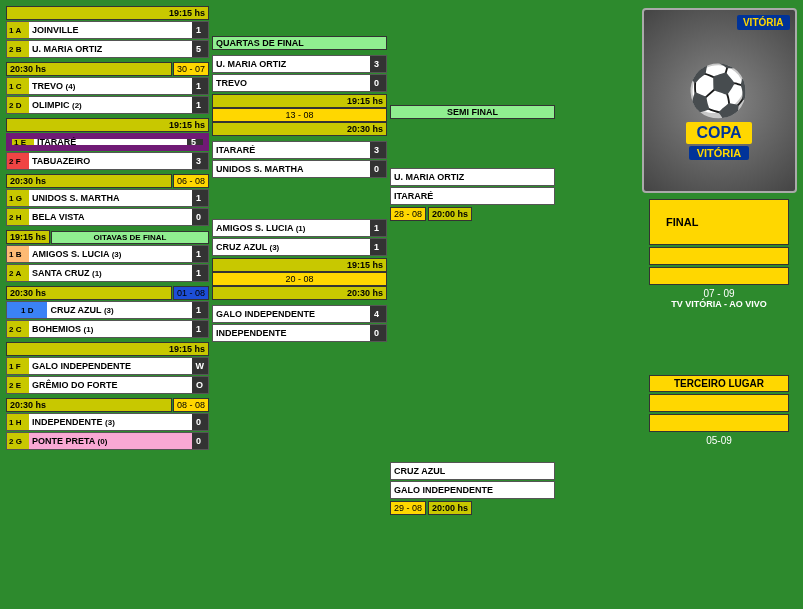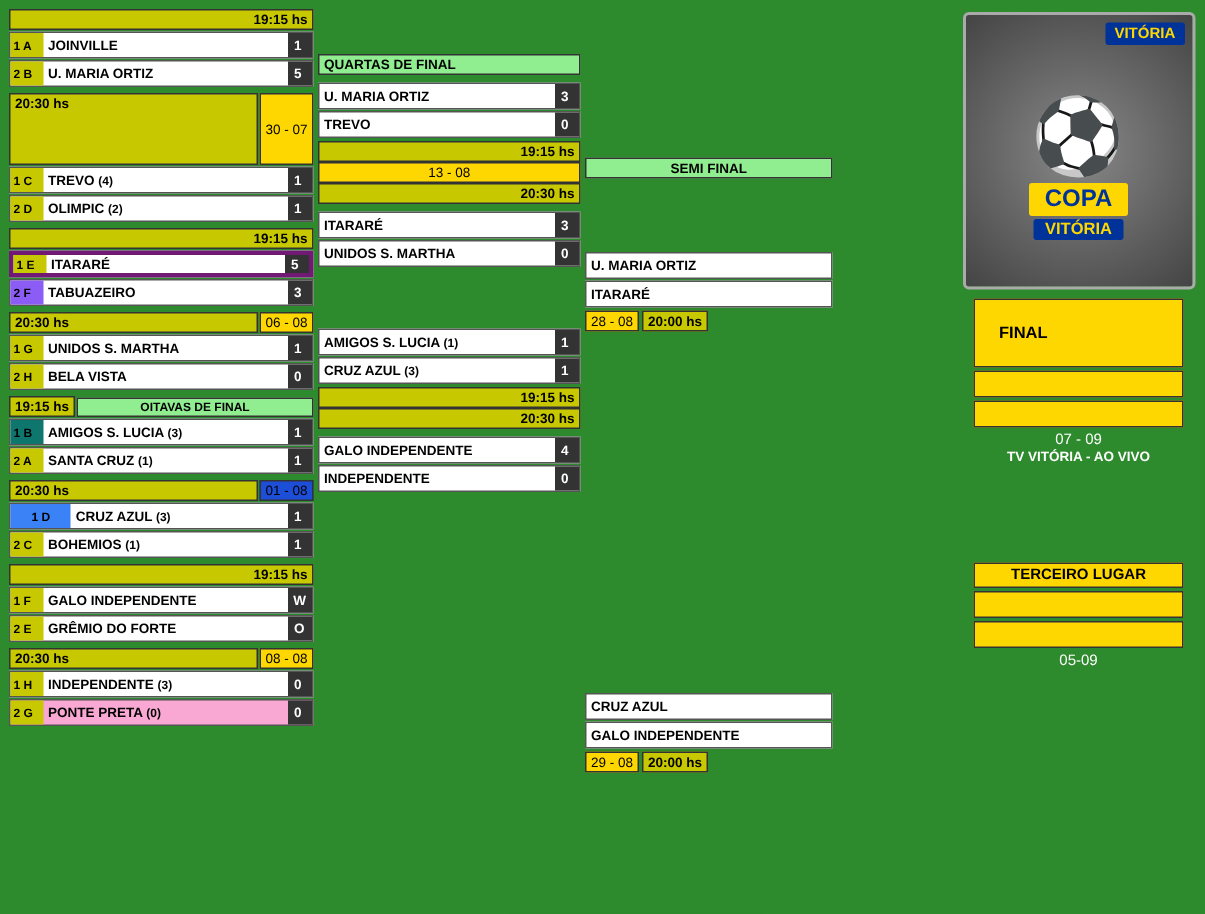--- a/index.html
+++ b/index.html
@@ -38,43 +38,43 @@
         <div style="display:flex;align-items:center;background:white;border:1px solid #555;height:18px;margin-top:1px;">
           <div style="background:#c8c800;color:#000;font-size:8px;font-weight:bold;padding:0 2px;min-width:22px;text-align:center;height:100%;display:flex;align-items:center;">2 B</div>
           <div style="flex:1;font-size:9px;font-weight:bold;padding:0 3px;color:#000;">U. MARIA ORTIZ</div>
           <div style="background:#333;color:white;font-size:9px;font-weight:bold;padding:0 4px;min-width:16px;text-align:center;height:100%;display:flex;align-items:center;">5</div>
         </div>
       </div>
 
       <div style="margin-bottom:2px;">
         <div style="display:flex;gap:1px;">
           <div style="background:#c8c800;border:1px solid #333;font-size:9px;font-weight:bold;padding:1px 3px;color:#000;flex:1;">20:30 hs</div>
-          <div style="background:#FFD700;border:1px solid #333;font-size:9px;padding:18px 3px;color:#000;">30 - 07</div>
+          <div style="background:#FFD700;border:1px solid #333;font-size:9px;padding:1px 3px;color:#000;">30 - 07</div>
         </div>
         <div style="display:flex;align-items:center;background:white;border:1px solid #555;height:18px;margin-top:1px;">
           <div style="background:#c8c800;color:#000;font-size:8px;font-weight:bold;padding:0 2px;min-width:22px;text-align:center;height:100%;display:flex;align-items:center;">1 C</div>
           <div style="flex:1;font-size:9px;font-weight:bold;padding:0 3px;color:#000;">TREVO <span style="font-size:8px;">(4)</span></div>
           <div style="background:#333;color:white;font-size:9px;font-weight:bold;padding:0 4px;min-width:16px;text-align:center;height:100%;display:flex;align-items:center;">1</div>
         </div>
         <div style="display:flex;align-items:center;background:white;border:1px solid #555;height:18px;margin-top:1px;">
           <div style="background:#c8c800;color:#000;font-size:8px;font-weight:bold;padding:0 2px;min-width:22px;text-align:center;height:100%;display:flex;align-items:center;">2 D</div>
           <div style="flex:1;font-size:9px;font-weight:bold;padding:0 3px;color:#000;">OLIMPIC <span style="font-size:8px;">(2)</span></div>
           <div style="background:#333;color:white;font-size:9px;font-weight:bold;padding:0 4px;min-width:16px;text-align:center;height:100%;display:flex;align-items:center;">1</div>
         </div>
       </div>
 
       <div style="margin-bottom:2px;">
         <div style="background:#c8c800;border:1px solid #333;font-size:9px;font-weight:bold;text-align:right;padding:1px 3px;color:#000;">19:15 hs</div>
-        <div style="display:flex;align-items:center;background:white;border:3px solid #701a75;height:18px;margin-top:1px;">
+        <div style="display:flex;align-items:center;background:white;border:6px solid #701a75;height:18px;margin-top:1px;">
           <div style="background:#c8c800;color:#000;font-size:8px;font-weight:bold;padding:0 2px;min-width:22px;text-align:center;height:100%;display:flex;align-items:center;">1 E</div>
           <div style="flex:1;font-size:9px;font-weight:bold;padding:0 3px;color:#000;">ITARARÉ</div>
           <div style="background:#333;color:white;font-size:9px;font-weight:bold;padding:0 4px;min-width:16px;text-align:center;height:100%;display:flex;align-items:center;">5</div>
         </div>
         <div style="display:flex;align-items:center;background:white;border:1px solid #555;height:18px;margin-top:1px;">
-          <div style="background:#8b5cf6;color:#000;font-size:8px;font-weight:bold;padding:0 2px;min-width:22px;text-align:left;height:100%;display:flex;align-items:center;">2 F</div>
+          <div style="background:#ef4444;color:#000;font-size:8px;font-weight:bold;padding:0 2px;min-width:22px;text-align:left;height:100%;display:flex;align-items:center;">2 F</div>
           <div style="flex:1;font-size:9px;font-weight:bold;padding:0 3px;color:#000;">TABUAZEIRO</div>
           <div style="background:#333;color:white;font-size:9px;font-weight:bold;padding:0 4px;min-width:16px;text-align:center;height:100%;display:flex;align-items:center;">3</div>
         </div>
       </div>
 
       <div style="margin-bottom:2px;">
         <div style="display:flex;gap:1px;">
           <div style="background:#c8c800;border:1px solid #333;font-size:9px;font-weight:bold;padding:1px 3px;color:#000;flex:1;">20:30 hs</div>
           <div style="background:#FFD700;border:1px solid #333;font-size:9px;padding:1px 3px;color:#000;">06 - 08</div>
         </div>
@@ -89,21 +89,21 @@
           <div style="background:#333;color:white;font-size:9px;font-weight:bold;padding:0 4px;min-width:16px;text-align:center;height:100%;display:flex;align-items:center;">0</div>
         </div>
       </div>
 
       <div style="margin-bottom:2px;">
         <div style="display:flex;gap:1px;align-items:center;">
           <div style="background:#c8c800;border:1px solid #333;font-size:9px;font-weight:bold;padding:1px 3px;color:#000;">19:15 hs</div>
           <div style="background:#90EE90;border:1px solid #333;font-size:8px;font-weight:bold;padding:1px 3px;color:#000;flex:1;text-align:center;">OITAVAS DE FINAL</div>
         </div>
         <div style="display:flex;align-items:center;background:white;border:1px solid #555;height:18px;margin-top:1px;">
-          <div style="background:#0f766e;color:#000;font-size:8px;font-weight:bold;padding:0 2px;min-width:22px;height:100%;display:flex;align-items:center;">1 B</div>
+          <div style="background:#fdba74;color:#000;font-size:8px;font-weight:bold;padding:0 2px;min-width:22px;height:100%;display:flex;align-items:center;">1 B</div>
           <div style="flex:1;font-size:9px;font-weight:bold;padding:0 3px;color:#000;">AMIGOS S. LUCIA <span style="font-size:8px;">(3)</span></div>
           <div style="background:#333;color:white;font-size:9px;font-weight:bold;padding:0 4px;min-width:16px;text-align:center;height:100%;display:flex;align-items:center;">1</div>
         </div>
         <div style="display:flex;align-items:center;background:white;border:1px solid #555;height:18px;margin-top:1px;">
           <div style="background:#c8c800;color:#000;font-size:8px;font-weight:bold;padding:0 2px;min-width:22px;text-align:center;height:100%;display:flex;align-items:center;">2 A</div>
           <div style="flex:1;font-size:9px;font-weight:bold;padding:0 3px;color:#000;">SANTA CRUZ <span style="font-size:8px;">(1)</span></div>
           <div style="background:#333;color:white;font-size:9px;font-weight:bold;padding:0 4px;min-width:16px;text-align:center;height:100%;display:flex;align-items:center;">1</div>
         </div>
       </div>
 
@@ -196,20 +196,21 @@
           <div style="background:#333;color:white;font-size:9px;font-weight:bold;padding:0 4px;min-width:16px;text-align:center;height:100%;display:flex;align-items:center;">1</div>
         </div>
         <div style="display:flex;align-items:center;background:white;border:1px solid #555;height:18px;margin-top:1px;">
           <div style="flex:1;font-size:9px;font-weight:bold;padding:0 3px;color:#000;">CRUZ AZUL <span style="font-size:8px;">(3)</span></div>
           <div style="background:#333;color:white;font-size:9px;font-weight:bold;padding:0 4px;min-width:16px;text-align:center;height:100%;display:flex;align-items:center;">1</div>
         </div>
       </div>
 
       <div style="margin-bottom:4px;">
         <div style="background:#c8c800;border:1px solid #333;font-size:9px;font-weight:bold;text-align:right;padding:1px 3px;color:#000;">19:15 hs</div>
+        <div style="background:#FFD700;border:1px solid #333;font-size:9px;text-align:center;padding:1px;color:#000;">20 - 08</div>
         <div style="background:#c8c800;border:1px solid #333;font-size:9px;font-weight:bold;text-align:right;padding:1px 3px;color:#000;">20:30 hs</div>
       </div>
 
       <div>
         <div style="display:flex;align-items:center;background:white;border:1px solid #555;height:18px;margin-top:1px;">
           <div style="flex:1;font-size:9px;font-weight:bold;padding:0 3px;color:#000;">GALO INDEPENDENTE</div>
           <div style="background:#333;color:white;font-size:9px;font-weight:bold;padding:0 4px;min-width:16px;text-align:center;height:100%;display:flex;align-items:center;">4</div>
         </div>
         <div style="display:flex;align-items:center;background:white;border:1px solid #555;height:18px;margin-top:1px;">
           <div style="flex:1;font-size:9px;font-weight:bold;padding:0 3px;color:#000;">INDEPENDENTE</div>

